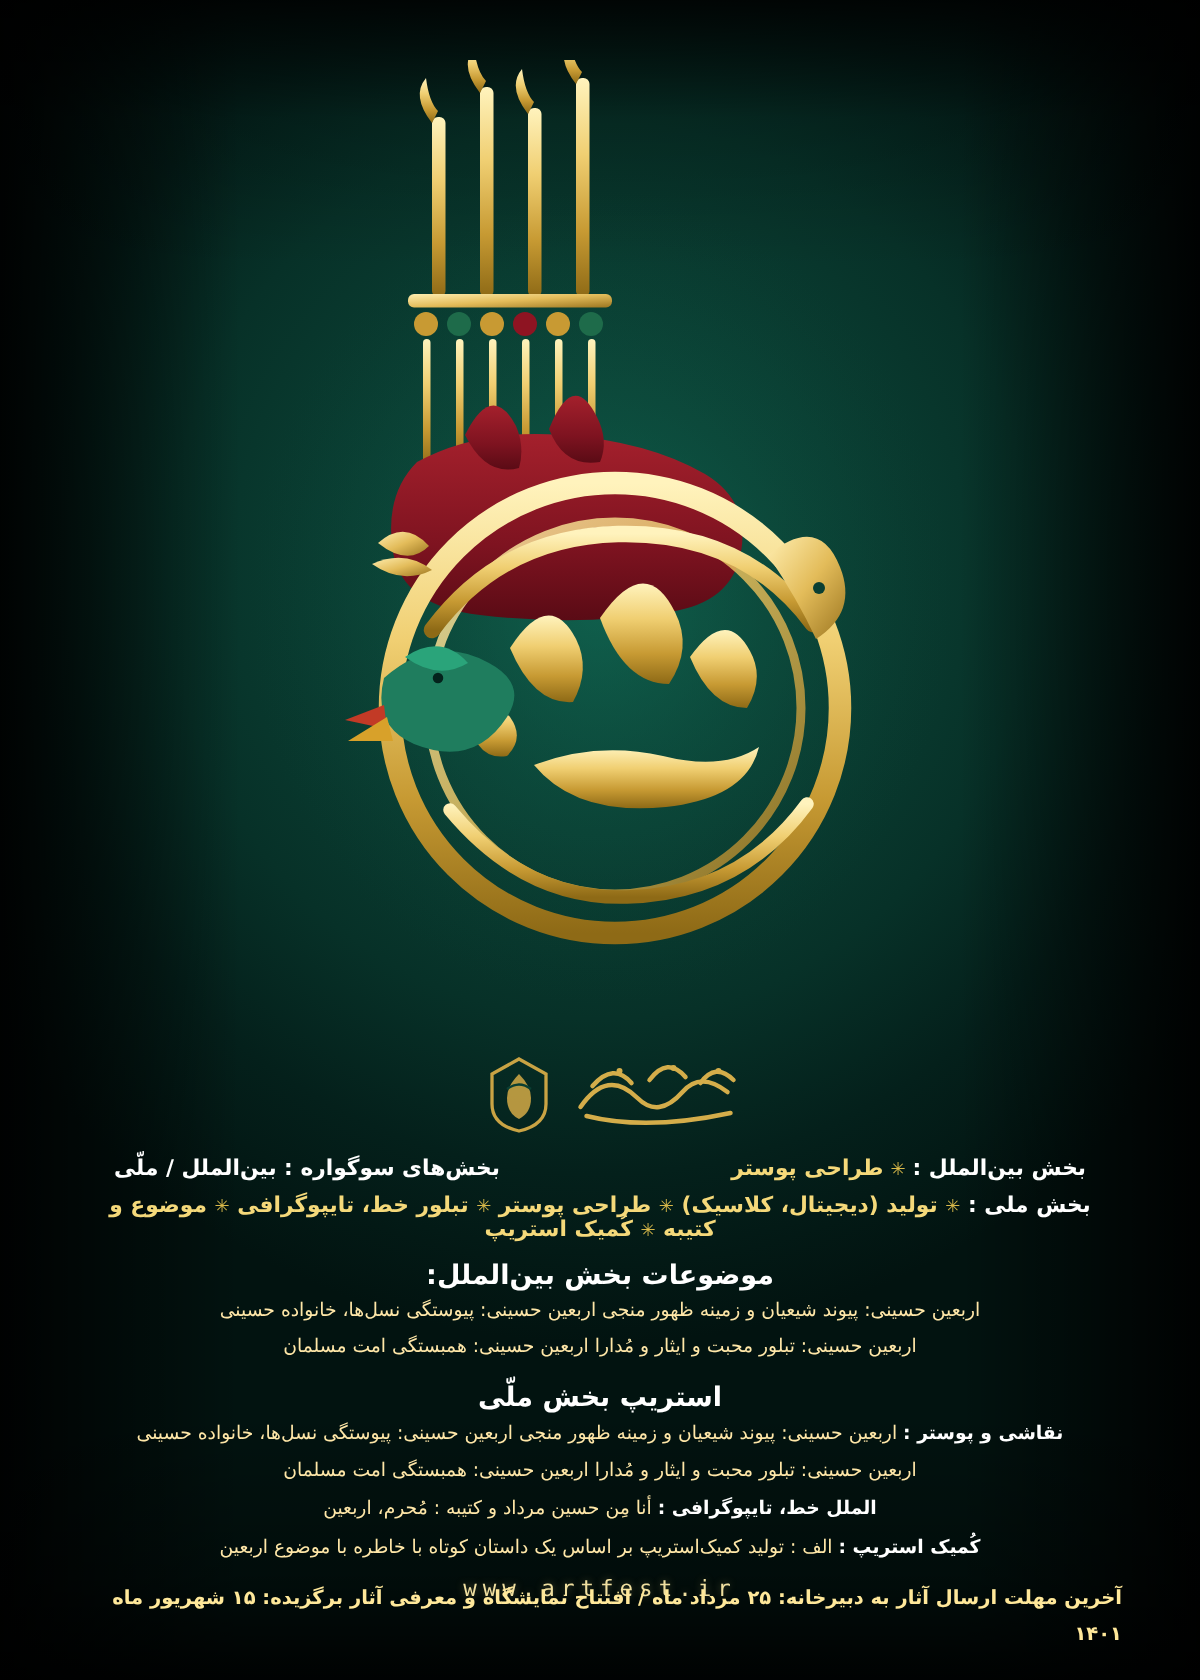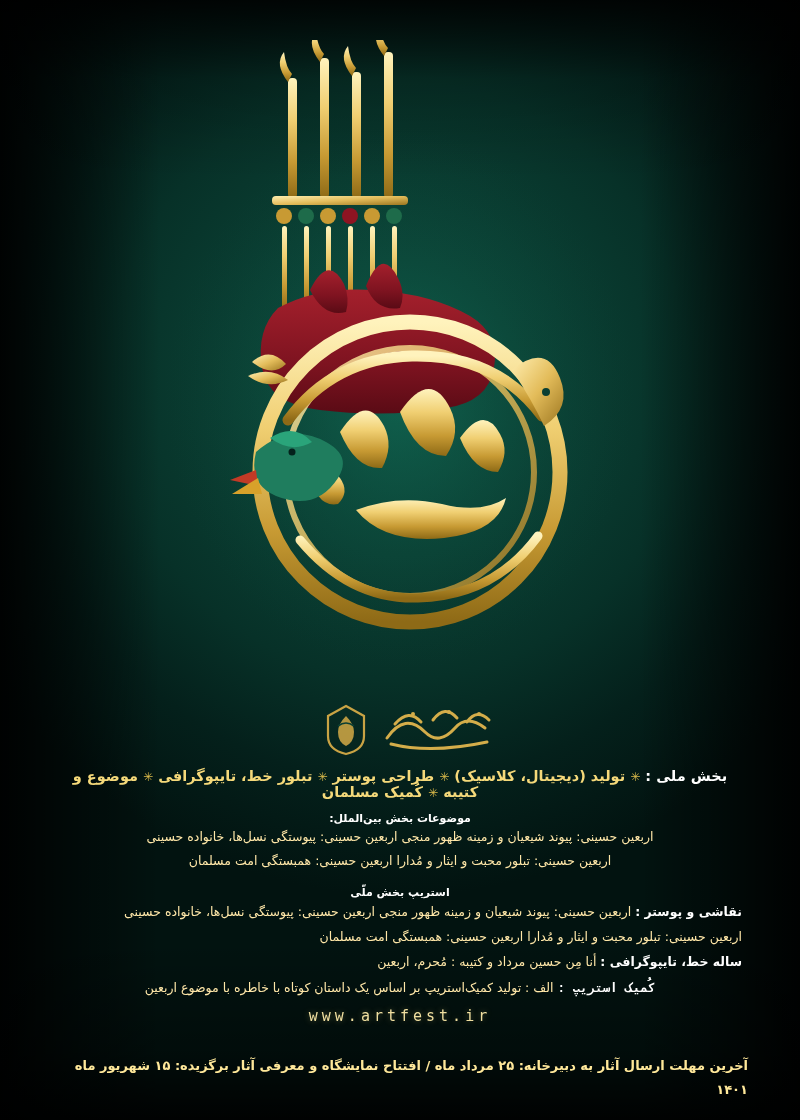--- a/index.html
+++ b/index.html
@@ -101,50 +101,50 @@
   .national-row {
     padding: 0 48px;
     margin-top: 2px;
     font-size: 14.5px;
     color: #ffe89a;
     font-weight: bold;
   }
 
   .heading {
     margin-top: 12px;
-    font-size: 11px;
+    font-size: 18px;
     font-weight: bold;
     color: #ffffff;
     text-align: center;
   }
   .body-line {
     font-size: 12.5px;
     line-height: 1.95;
     color: #ffe7a8;
     text-align: center;
     padding: 0 40px;
   }
 
   .topic-line {
     font-size: 12.5px;
     line-height: 2.0;
     color: #ffe7a8;
-    text-align: right;
+    text-align: center;
     padding: 0 34px;
   }
   .topic-line .k { color:#ffffff; font-weight:bold; }
 
   .comic-block {
     margin-top: 2px;
     font-size: 12.5px;
     line-height: 1.95;
     color: #ffe7a8;
     padding: 0 26px;
   }
-  .comic-block .k { color: #ffffff; font-weight: bold; font-family: Liberation Mono, monospace; }
+  .comic-block .k { color: #ffffff; font-weight: bold; }
   .small-note {
     font-size: 11.5px;
     color: #e8d79a;
     line-height: 1.8;
   }
 
   .website {
     margin-top: 6px;
     text-align: center;
     font-family: "DejaVu Sans Mono", "Liberation Mono", monospace;
@@ -299,52 +299,60 @@
       <div class="logo-mark">
         <svg viewBox="0 0 44 52" width="44" height="52" xmlns="http://www.w3.org/2000/svg" aria-hidden="true">
           <path d="M22 2 L40 12 V32 Q40 46 22 50 Q4 46 4 32 V12 Z" fill="none" stroke="#c9a344" stroke-width="2.2"></path>
           <path d="M22 12 q8 8 8 16 q0 10 -8 14 q-8 -4 -8 -14 q0 -8 8 -16 z" fill="#c9a344" opacity="0.9"></path>
           <path d="M14 22 q8 -6 16 0" fill="none" stroke="#0a3f33" stroke-width="1.6"></path>
         </svg>
       </div>
     </div>
 
     <div class="sections-row">
+      <div class="row-line">
+        <span class="lbl">بخش بین‌الملل :</span>
+        <span class="star">✳</span>
+        <span class="gold">طراحی پوستر</span>
+      </div>
+      <div class="row-line">
+        <span class="lbl">بخش‌های سوگواره : بین‌الملل / ملّی</span>
+      </div>
     </div>
 
     <div class="national-row">
       <span class="lbl">بخش ملی :</span>
       <span class="star">✳</span>
       <span class="gold">تولید (دیجیتال، کلاسیک)</span>
       <span class="star">✳</span>
       <span class="gold">طراحی پوستر</span>
       <span class="star">✳</span>
       <span class="gold">تبلور خط، تایپوگرافی</span>
       <span class="star">✳</span>
       <span class="gold">موضوع و کتیبه</span>
       <span class="star">✳</span>
-      <span class="gold">کُمیک مسلمان</span>
+      <span class="gold">کُمیک استریپ</span>
     </div>
 
     <div class="heading">موضوعات بخش بین‌الملل:</div>
     <div class="body-line">اربعین حسینی: پیوند شیعیان و زمینه ظهور منجی    اربعین حسینی: پیوستگی نسل‌ها، خانواده حسینی</div>
     <div class="body-line">اربعین حسینی: تبلور محبت و ایثار و مُدارا    اربعین حسینی: همبستگی امت مسلمان</div>
 
     <div class="heading">استریپ بخش ملّی</div>
 
     <div class="topic-line">
       <span class="k">نقاشی و پوستر :</span>
       <span>اربعین حسینی: پیوند شیعیان و زمینه ظهور منجی    اربعین حسینی: پیوستگی نسل‌ها، خانواده حسینی</span>
     </div>
     <div class="topic-line">
       <span class="k"></span>
       <span>اربعین حسینی: تبلور محبت و ایثار و مُدارا    اربعین حسینی: همبستگی امت مسلمان</span>
     </div>
     <div class="topic-line">
-      <span class="k">ساله خط، تایپوگرافی :</span>
+      <span class="k">الملل خط، تایپوگرافی :</span>
       <span>أنا مِن حسین        مرداد و کتیبه : مُحرم، اربعین</span>
     </div>
 
     <div class="comic-block">
       <div>
         <span class="k">کُمیک استریپ :</span>
         <span>الف : تولید کمیک‌استریپ بر اساس یک داستان کوتاه با خاطره با موضوع اربعین</span>
       </div>
     </div>
 

